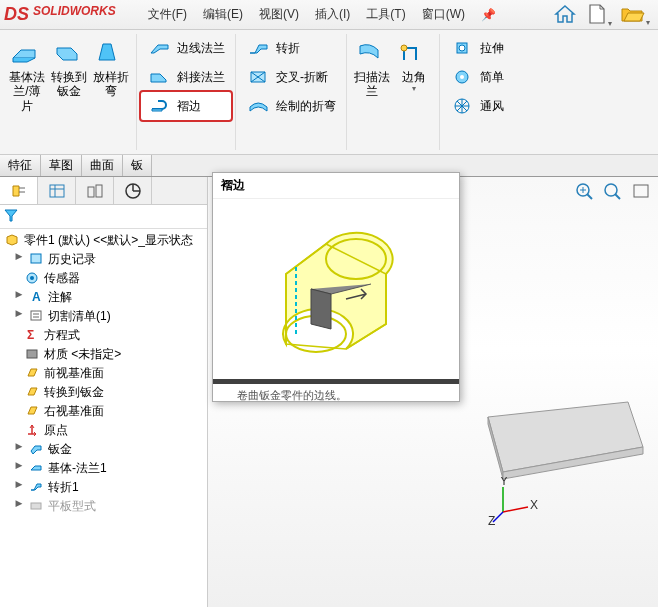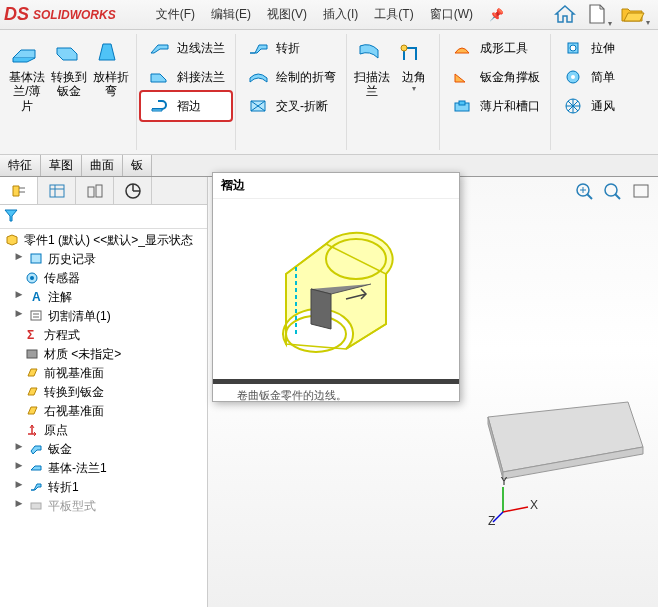--- a/index.html
+++ b/index.html
@@ -1,18 +1,18 @@
 <!DOCTYPE html>
 <html><head>
 <meta charset="utf-8">
 <style>
 *{margin:0;padding:0;box-sizing:border-box;font-family:"Microsoft YaHei",Arial,sans-serif;font-size:12px}
 body{background:#fff;width:658px;height:608px;overflow:hidden;position:relative}
 .menubar{height:30px;background:linear-gradient(#f8f8f8,#eee);border-bottom:1px solid #ccc;display:flex;align-items:center;padding:0 4px}
-.logo{color:#d32f2f;font-weight:bold;font-size:14px;font-style:italic;margin-right:32px;display:flex;align-items:center;gap:4px}
+.logo{color:#d32f2f;font-weight:bold;font-size:14px;font-style:italic;margin-right:24px;display:flex;align-items:flex-start;gap:4px}
 .logo-s{color:#d32f2f;font-size:18px;font-weight:bold}
 .menu-item{padding:2px 8px;color:#333;cursor:pointer}
 .right-icons{position:absolute;right:8px;top:0;height:30px;display:flex;align-items:center;gap:8px}
 .ribbon{height:125px;background:#f4f4f4;border-bottom:1px solid #ccc;display:flex;padding:4px 2px}
 .ribbon-group{display:flex;flex-direction:column;align-items:center;padding:0 4px;border-right:1px solid #ddd}
 .big-btn{display:flex;flex-direction:column;width:42px;padding:2px;cursor:pointer;text-align:center;line-height:1.2}
 .icon-box{width:32px;height:32px;display:flex;align-items:center;justify-content:center;margin-bottom:2px}
 .small-btns{display:flex;flex-direction:column;gap:1px}
 .small-btn{display:flex;align-items:center;padding:2px 6px;cursor:pointer;gap:6px;height:28px}
 .small-btn.highlighted{outline:2px solid #d32f2f;background:#fff;border-radius:2px}
@@ -134,32 +134,32 @@
         <div class="sicon">
             <svg width="22" height="18">
               <path d="M3 14 L8 14 L12 6 L20 6 L20 10 L14 10 L10 14 Z" fill="#81d4fa" stroke="#0277bd"></path>
             </svg>
           </div>
         <span>转折</span>
       </div>
       <div class="small-btn">
         <div class="sicon">
             <svg width="22" height="18">
+              <path d="M4 4 L18 4 L18 14 L4 14 Z M4 4 L18 14 M18 4 L4 14" fill="#b3e5fc" stroke="#0277bd"></path>
+            </svg>
+          </div>
+        <span>交叉-折断</span>
+      </div>
+      <div class="small-btn">
+        <div class="sicon">
+            <svg width="22" height="18">
               <path d="M3 10 Q11 2 20 10 L20 14 Q11 6 3 14 Z" fill="#81d4fa" stroke="#0277bd"></path>
             </svg>
           </div>
         <span>绘制的折弯</span>
-      </div>
-      <div class="small-btn">
-        <div class="sicon">
-            <svg width="22" height="18">
-              <path d="M4 4 L18 4 L18 14 L4 14 Z M4 4 L18 14 M18 4 L4 14" fill="#b3e5fc" stroke="#0277bd"></path>
-            </svg>
-          </div>
-        <span>交叉-折断</span>
       </div>
     </div>
   </div>
   <div class="ribbon-group">
     <div style="display:flex">
       <div class="big-btn">
         <div class="icon-box">
             <svg width="30" height="28">
               <path d="M6 8 Q16 4 24 12 L24 20 Q16 12 6 16 Z" fill="#81d4fa" stroke="#0277bd"></path>
             </svg>
@@ -168,49 +168,20 @@
       </div>
       <div class="big-btn">
         <div class="icon-box">
             <svg width="30" height="28">
               <path d="M8 22 L8 10 L20 10 L20 22" fill="none" stroke="#0277bd" stroke-width="2"></path>
               <circle cx="8" cy="10" r="3" fill="#ffd54f" stroke="#b8860b"></circle>
             </svg>
           </div>
         <span>边角</span>
         <span style="font-size:8px;color:#666">▾</span>
-      </div>
-    </div>
-  </div>
-  <div class="ribbon-group">
-    <div class="small-btns">
-      <div class="small-btn">
-        <div class="sicon">
-            <svg width="22" height="18">
-              <path d="M4 14 Q11 4 18 14 Z" fill="#ffb74d" stroke="#e65100"></path>
-            </svg>
-          </div>
-        <span>成形工具</span>
-      </div>
-      <div class="small-btn">
-        <div class="sicon">
-            <svg width="22" height="18">
-              <path d="M4 14 L4 6 L14 14 Z" fill="#ffb74d" stroke="#e65100"></path>
-            </svg>
-          </div>
-        <span>钣金角撑板</span>
-      </div>
-      <div class="small-btn">
-        <div class="sicon">
-            <svg width="22" height="18">
-              <rect x="4" y="6" width="14" height="8" fill="#81d4fa" stroke="#0277bd"></rect>
-              <rect x="8" y="4" width="6" height="4" fill="#4fc3f7" stroke="#0277bd"></rect>
-            </svg>
-          </div>
-        <span>薄片和槽口</span>
       </div>
     </div>
   </div>
   <div class="ribbon-group" style="border-right:none">
     <div class="small-btns">
       <div class="small-btn">
         <div class="sicon">
             <svg width="22" height="18">
               <rect x="6" y="4" width="10" height="10" fill="#81d4fa" stroke="#0277bd"></rect>
               <circle cx="11" cy="9" r="3" fill="#fff" stroke="#0277bd"></circle>

